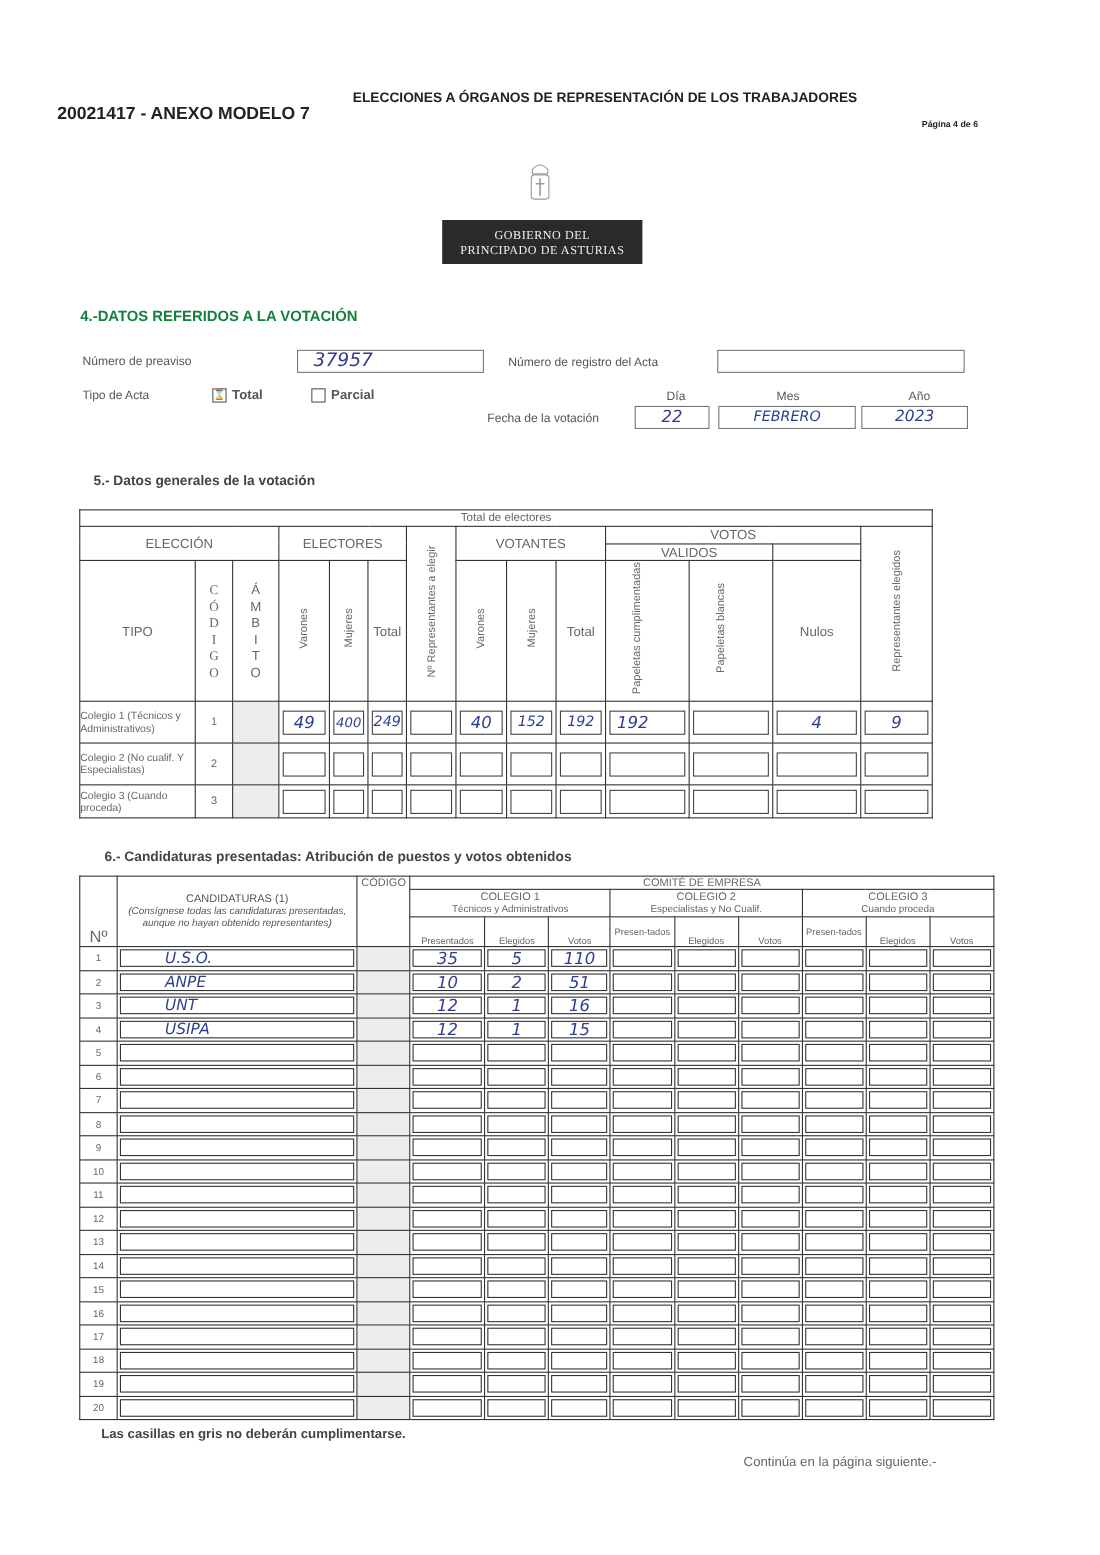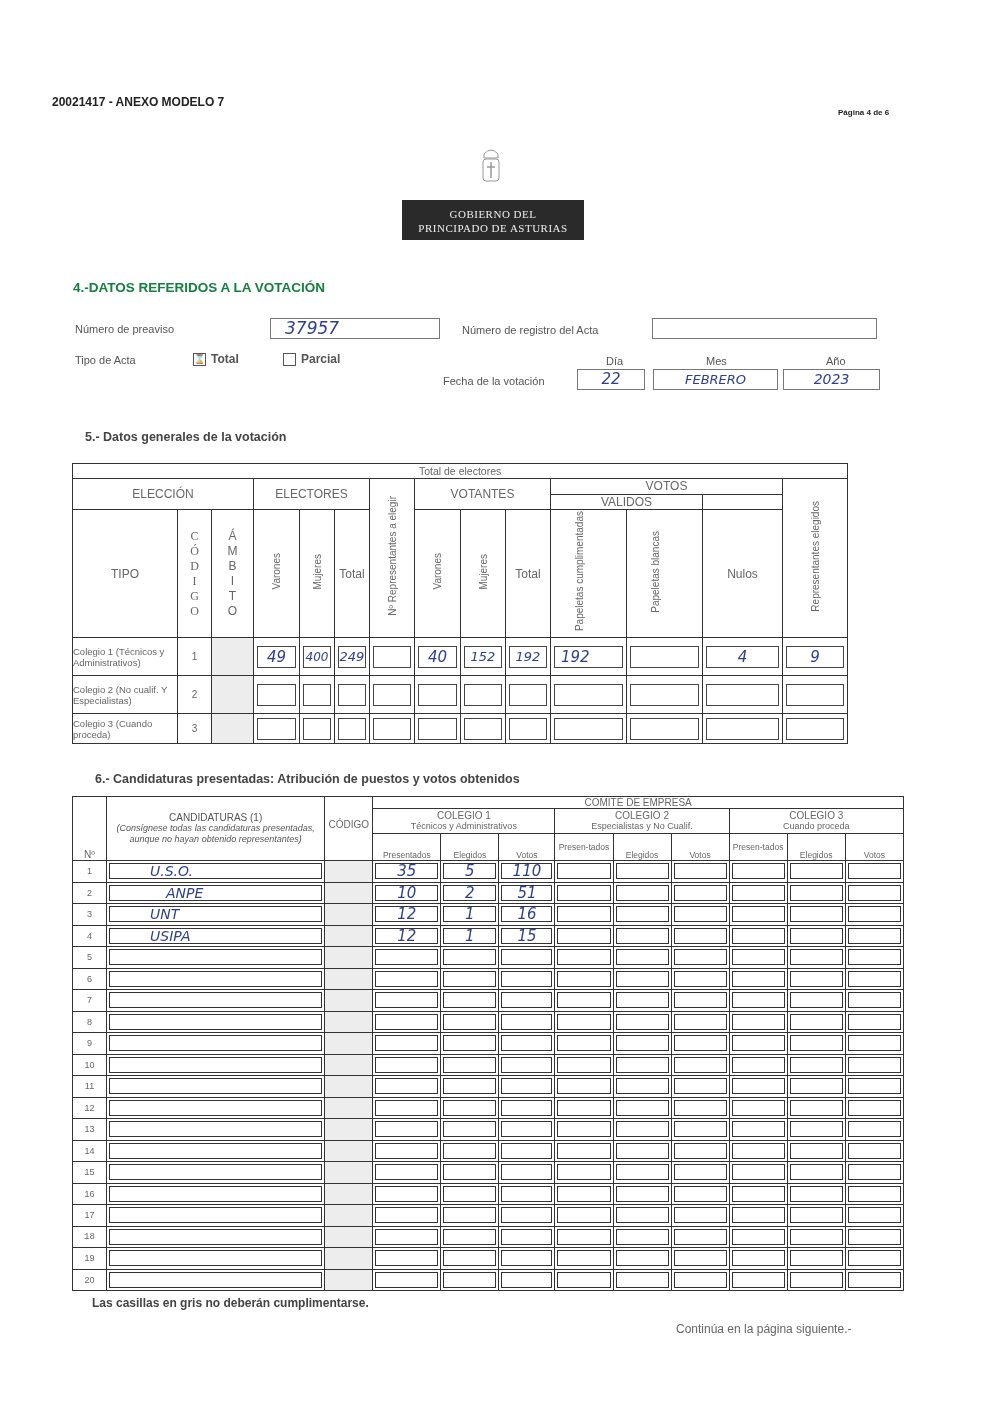--- a/index.html
+++ b/index.html
@@ -1,20 +1,20 @@
 <!DOCTYPE html>
 <html><head>
 <meta charset="utf-8">
 <style>
   html, body { margin:0; padding:0; background:#ffffff; }
   body { width:1000px; height:1414px; position:relative; overflow:hidden;
          font-family:"Liberation Sans", sans-serif; color:#333; }
   .abs { position:absolute; }
   .hw { font-family:"DejaVu Sans", sans-serif; color:#2f3f8f; font-style:italic; }
-  .code { top:95px; left:52px; font-size:12px; font-weight:bold; color:#222; }
+  .code { top:95px; left:52px; font-size:16px; font-weight:bold; color:#222; }
   .title { top:82px; left:260px; width:580px; text-align:center; font-size:12.5px; font-weight:bold; color:#222; line-height:14px; }
   .page { top:108px; left:838px; font-size:8px; font-weight:bold; color:#222; }
   .crest { top:146px; left:480px; width:22px; height:40px; }
   .logo { top:200px; left:402px; width:182px; height:40px; background:#2a2a2a; color:#eee;
           font-family:"Liberation Serif", serif; font-size:11px; text-align:center; line-height:14px;
           padding-top:7px; box-sizing:border-box; letter-spacing:0.5px; }
   .h4 { top:280px; left:73px; font-size:13.5px; font-weight:bold; color:#15803d; }
   .lbl { font-size:11px; color:#555; }
   .box { border:1.5px solid #777; background:#fff; box-sizing:border-box; }
   .h5 { top:430px; left:85px; font-size:12.5px; font-weight:bold; color:#444; }
@@ -26,20 +26,21 @@
   .t6 td { height:20.5px; }
   .t6 .inner { border:1.3px solid #333; height:16px; margin:1px 2px; box-sizing:border-box; font-size:15px; line-height:15px; text-align:center; }
   .foot1 { top:1296px; left:92px; font-size:12px; font-weight:bold; color:#444; }
   .foot2 { top:1322px; left:676px; font-size:12px; color:#666; }
 </style>
 </head>
 <body>
 
 <div class="abs code">20021417 - ANEXO MODELO 7</div>
 <div class="abs title">
+  <div>ELECCIONES A ÓRGANOS DE REPRESENTACIÓN DE LOS TRABAJADORES</div>
 </div>
 <div class="abs page">Página 4 de 6</div>
 <svg class="abs crest" viewBox="0 0 22 40">
   <path d="M4 8 Q11 0 18 8 L18 12 L4 12 Z" fill="none" stroke="#999" stroke-width="1"></path>
   <rect x="3" y="13" width="16" height="22" rx="3" fill="none" stroke="#999" stroke-width="1"></rect>
   <line x1="11" y1="16" x2="11" y2="32" stroke="#999" stroke-width="1.5"></line>
   <line x1="7" y1="21" x2="15" y2="21" stroke="#999" stroke-width="1.5"></line>
 </svg>
 <div class="abs logo">
   <div>GOBIERNO DEL</div>
@@ -249,26 +250,26 @@
       <col style="width:56px">
     <col style="width:58px">
       <col style="width:58px">
       <col style="width:58px">
     <col style="width:58px">
       <col style="width:58px">
       <col style="width:58px">
   </colgroup>
   <tbody>
       <tr>
-    <td rowspan="4" style="vertical-align:bottom;font-size:10px;height:auto;margin-top:44px;">Nº</td>
+    <td rowspan="4" style="vertical-align:bottom;font-size:15px;height:auto;margin-top:44px;">Nº</td>
     <td rowspan="4" style="font-size:10px;line-height:11px;color:#555;height:auto;">
       <div>CANDIDATURAS (1)</div>
       <div style="font-size:9px;font-style:italic;">(Consígnese todas las candidaturas presentadas, aunque no hayan obtenido representantes)</div>
     </td>
-    <td rowspan="4" style="font-size:10px;vertical-align:top;padding-top:22px;height:auto;word-break:break-all;">CÓDIGO</td>
+    <td rowspan="4" style="font-size:10px;vertical-align:top;height:auto;word-break:break-all;">CÓDIGO</td>
     <td colspan="9" style="font-size:10px;height:11px;">COMITÉ DE EMPRESA</td>
   </tr>
   <tr>
     <td colspan="3" style="font-size:10px;line-height:11px;height:24px;">
       <div>COLEGIO 1</div>
       <div style="font-size:9px;">Técnicos y Administrativos</div>
     </td>
     <td colspan="3" style="font-size:10px;line-height:11px;">
       <div>COLEGIO 2</div>
       <div style="font-size:9px;">Especialistas y No Cualif.</div>
@@ -322,21 +323,21 @@
         <td>
           <div class="inner hw"></div>
         </td>
         <td>
           <div class="inner hw"></div>
         </td>
       </tr>
       <tr>
         <td style="font-size:9px;">2</td>
         <td>
-          <div class="inner hw" style="text-align:left;padding-left:56px;font-size:14px;">ANPE</div>
+          <div class="inner hw" style="text-align:left;padding-left:40px;font-size:14px;">ANPE</div>
         </td>
         <td class="gray"></td>
         <td>
           <div class="inner hw">10</div>
         </td>
         <td>
           <div class="inner hw">2</div>
         </td>
         <td>
           <div class="inner hw">51</div>

